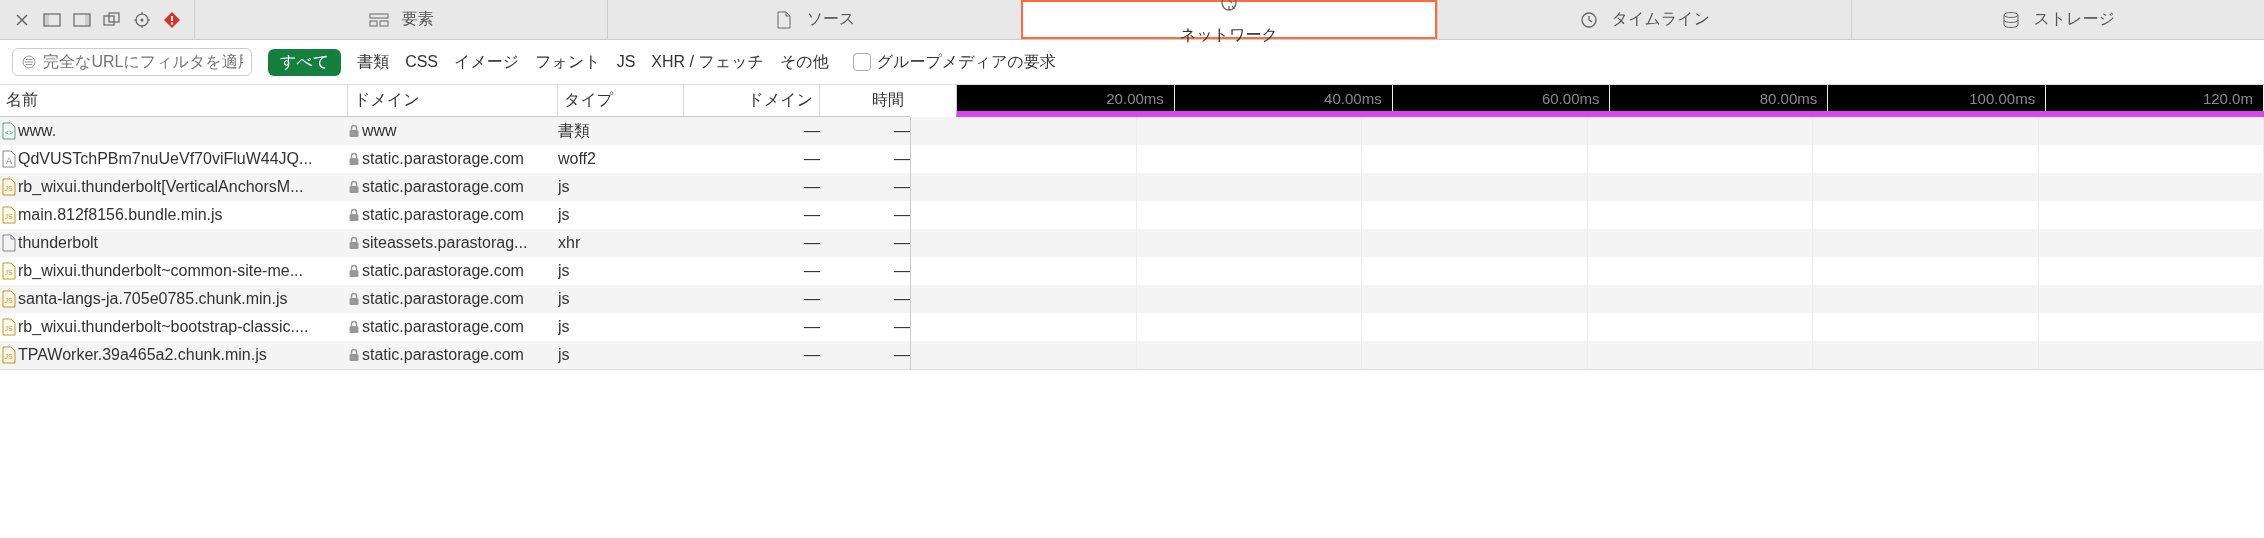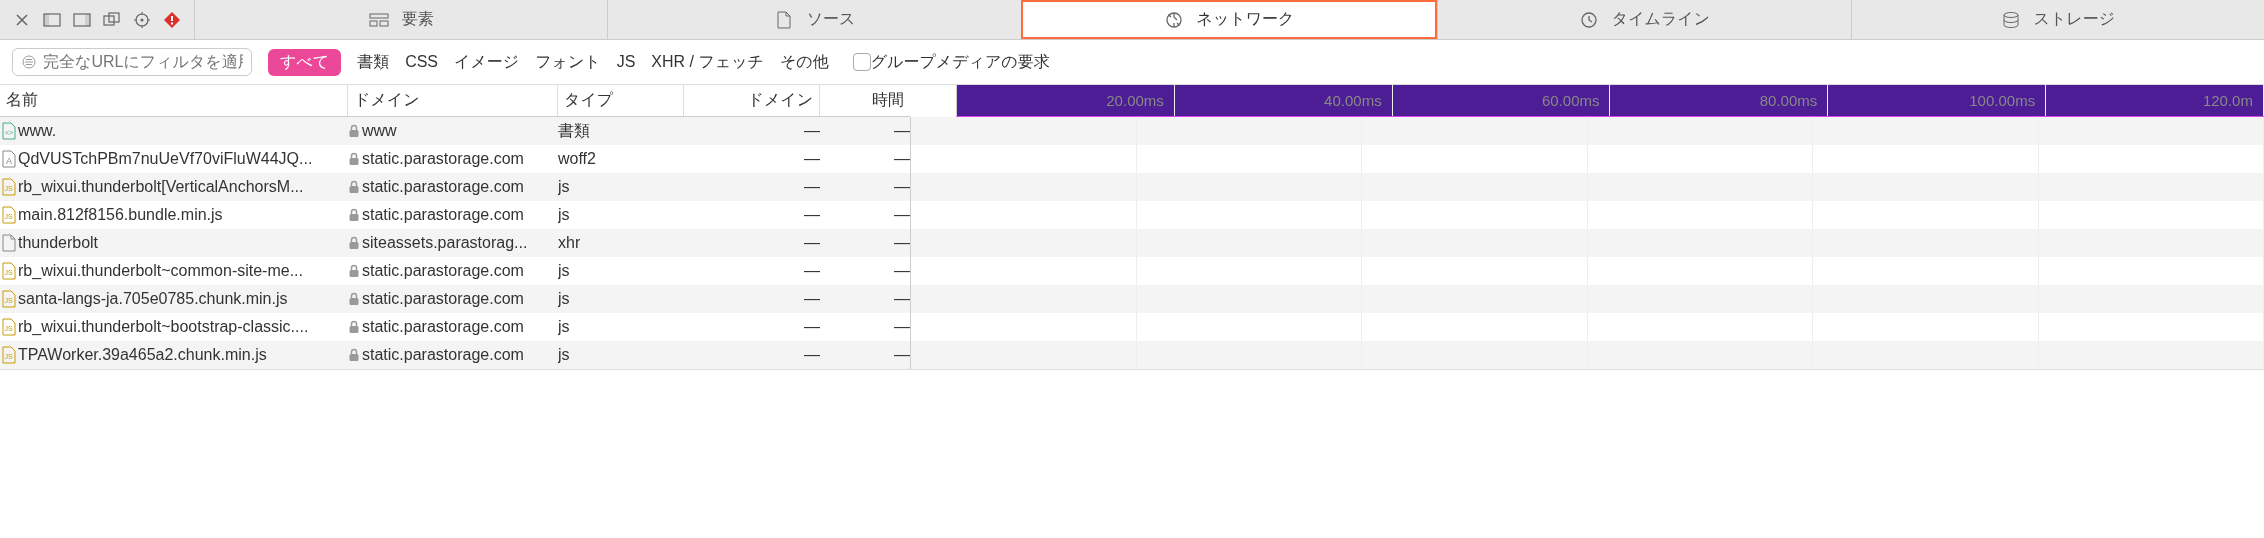--- a/index.html
+++ b/index.html
@@ -7,48 +7,48 @@
     
     
     .tab-bar { display: flex; align-items: stretch; height: 40px; background: #e8e8e8; border-bottom: 1px solid #ccc; }
     .tab-iconrow { display: flex; align-items: center; gap: 10px; padding: 0 12px; }
     .tab-iconrow .ico { width: 20px; height: 20px; display: flex; align-items: center; justify-content: center; color: #666; cursor: pointer; }
     .tab-iconrow .err { color: #d8322a; }
     .tab { flex: 1; display: flex; align-items: center; justify-content: center; gap: 13px; cursor: pointer; border-left: 1px solid #ccc; }
     .tab.first { }
     .tab .t-ico { width: 20px; height: 20px; display: flex; align-items: center; justify-content: center; color: #666; }
     .tab .t-label { color: #555; }
-    .tab.active { background: #fff; border: 2px solid #ff6b3a; border-bottom: 2px solid #ff6b3a; }
+    .tab.active { background: #fff; border: 2px solid #ff6b3a; border-bottom: 2px solid #ff6b3a; flex-direction: column; }
     .tab.active .t-label { color: #333; }
     
     
     .filter-bar { display: flex; align-items: center; gap: 16px; padding: 8px 12px; border-bottom: 1px solid #ddd; background: #fff; }
     .filter-input-wrap { display: flex; align-items: center; gap: 6px; border: 1px solid #ccc; border-radius: 6px; padding: 4px 8px; }
     .filter-input-wrap .fi-ico { color: #999; }
     .filter-input-wrap input { border: none; outline: none; font-size: 16px; width: 200px; background: transparent; }
     .pill { padding: 3px 12px; border-radius: 6px; cursor: pointer; }
-    .pill.active { background: #ec4899; color: #fff; }
+    .pill.active { background: #15803d; color: #fff; }
     .filter-item { cursor: pointer; color: #333; }
-    .checkbox-wrap { display: flex; align-items: center; margin-left: 8px; }
+    .checkbox-wrap { display: flex; align-items: center; gap: 6px; margin-left: 8px; }
     .checkbox-wrap .chk { width: 18px; height: 18px; border: 1px solid #aaa; border-radius: 4px; }
     
     
     .grid-wrap { display: flex; border-bottom: 1px solid #ddd; }
     .grid-left { width: 910px; }
     .grid-right { flex: 1; overflow: hidden; }
     .thead { display: flex; height: 32px; align-items: center; border-bottom: 1px solid #ccc; background: #fff; }
     .th { padding: 0 6px; color: #333; border-right: 1px solid #ddd; height: 100%; display: flex; align-items: center; }
     .th.r { justify-content: flex-end; }
     .c-name { width: 348px; }
     .c-domain { width: 210px; }
     .c-type { width: 126px; }
     .c-size { width: 136px; }
     .c-time { width: 90px; border-right: none; }
     
-    .timeline-head { display: flex; height: 32px; align-items: center; border-bottom: 1px solid #d946ef; background: #4c1d95; border-left: 1px solid #ccc; margin-left: 46px; }
+    .timeline-head { display: flex; height: 32px; align-items: center; border-bottom: 6px solid #d946ef; background: #000000; border-left: 1px solid #ccc; margin-left: 46px; }
     .tl-th { flex: 1; text-align: right; padding-right: 10px; color: #888; font-size: 15px; border-right: 1px solid #eee; height: 100%; display: flex; align-items: center; justify-content: flex-end; }
     
     .rows { }
     .row { display: flex; height: 28px; align-items: center; }
     .row.even { background: #f4f4f4; }
     .row.odd { background: #fff; }
     .td { padding: 0 0; height: 100%; display: flex; align-items: center; gap: 0; white-space: nowrap; overflow: hidden; text-overflow: ellipsis; }
     .td.r { justify-content: flex-end; }
     .td .f-ico { width: 18px; height: 18px; flex-shrink: 0; display: flex; align-items: center; justify-content: center; color: #888; }
     .td .lock-ico { width: 14px; height: 14px; flex-shrink: 0; color: #999; }

